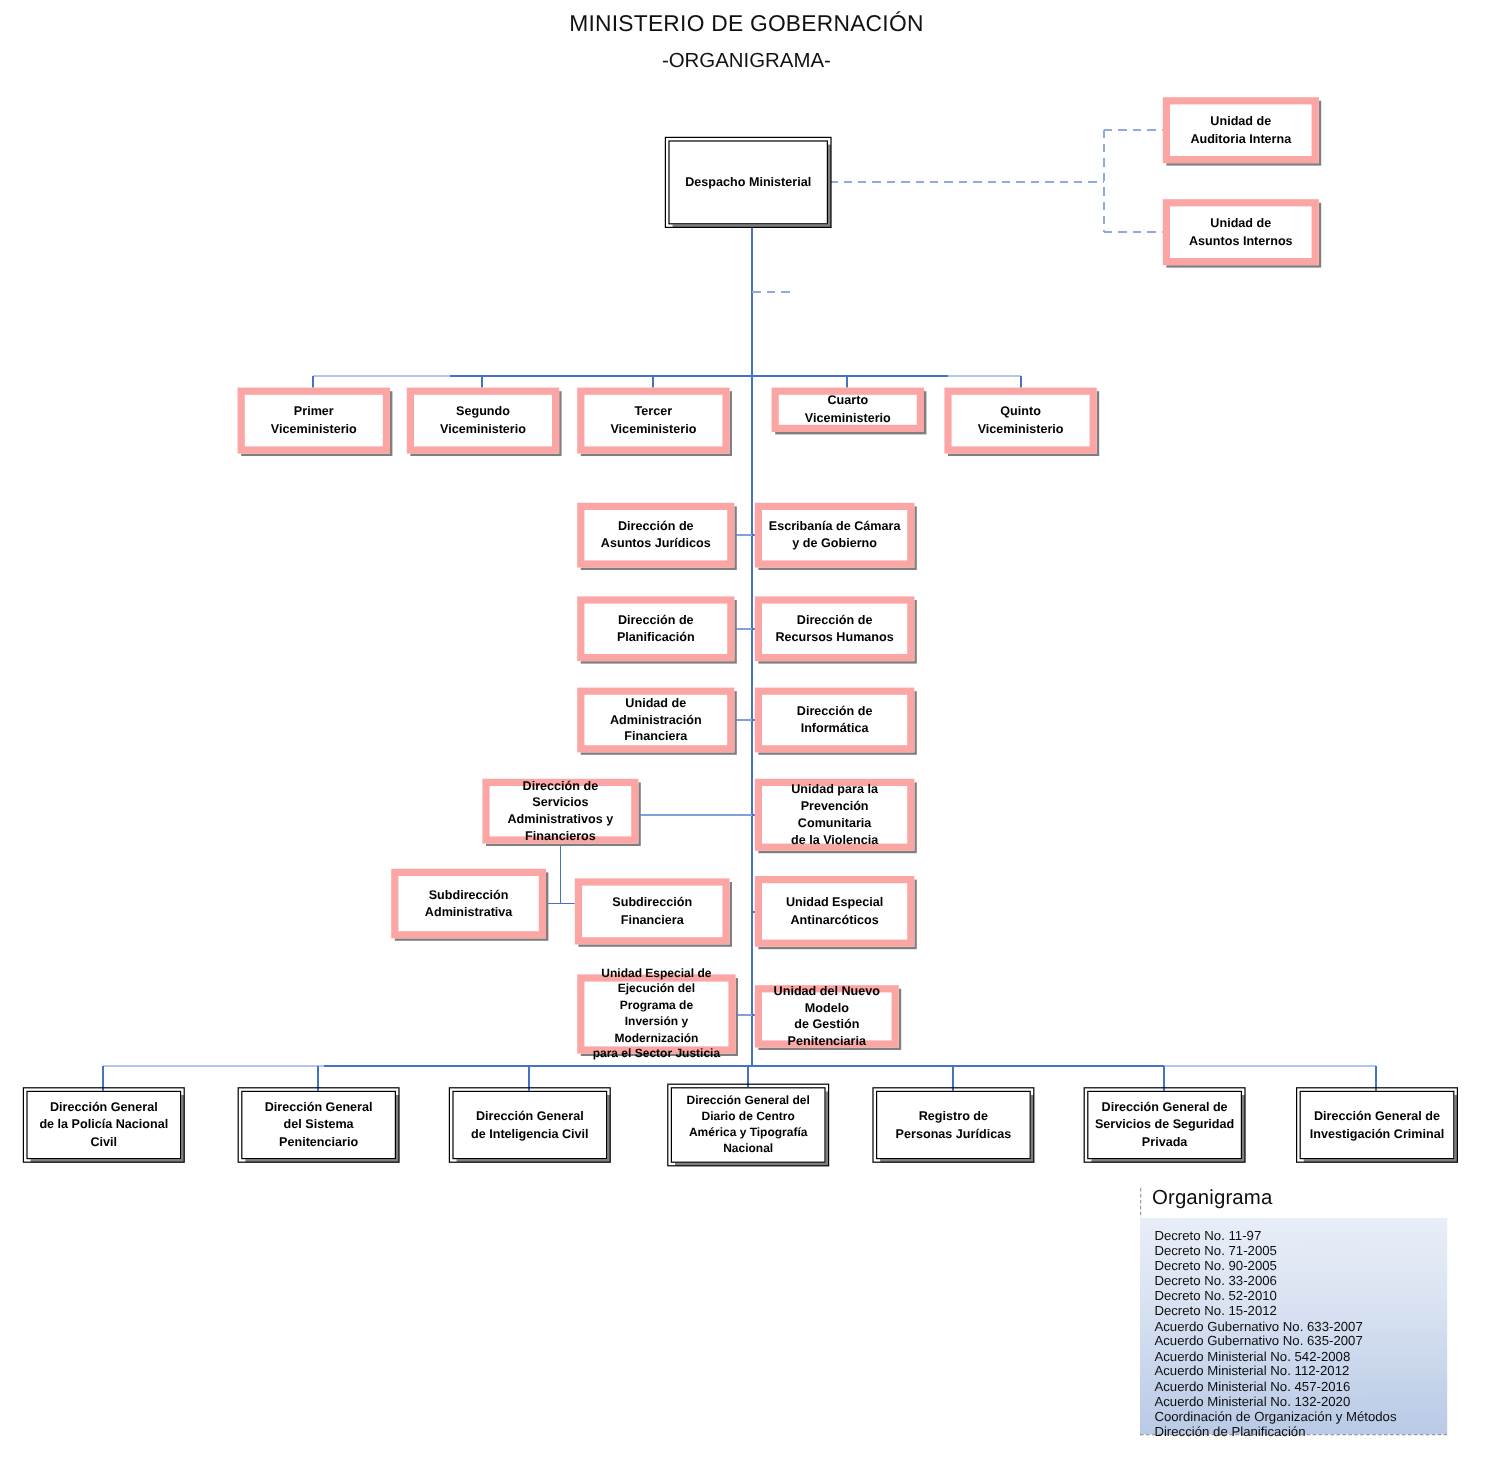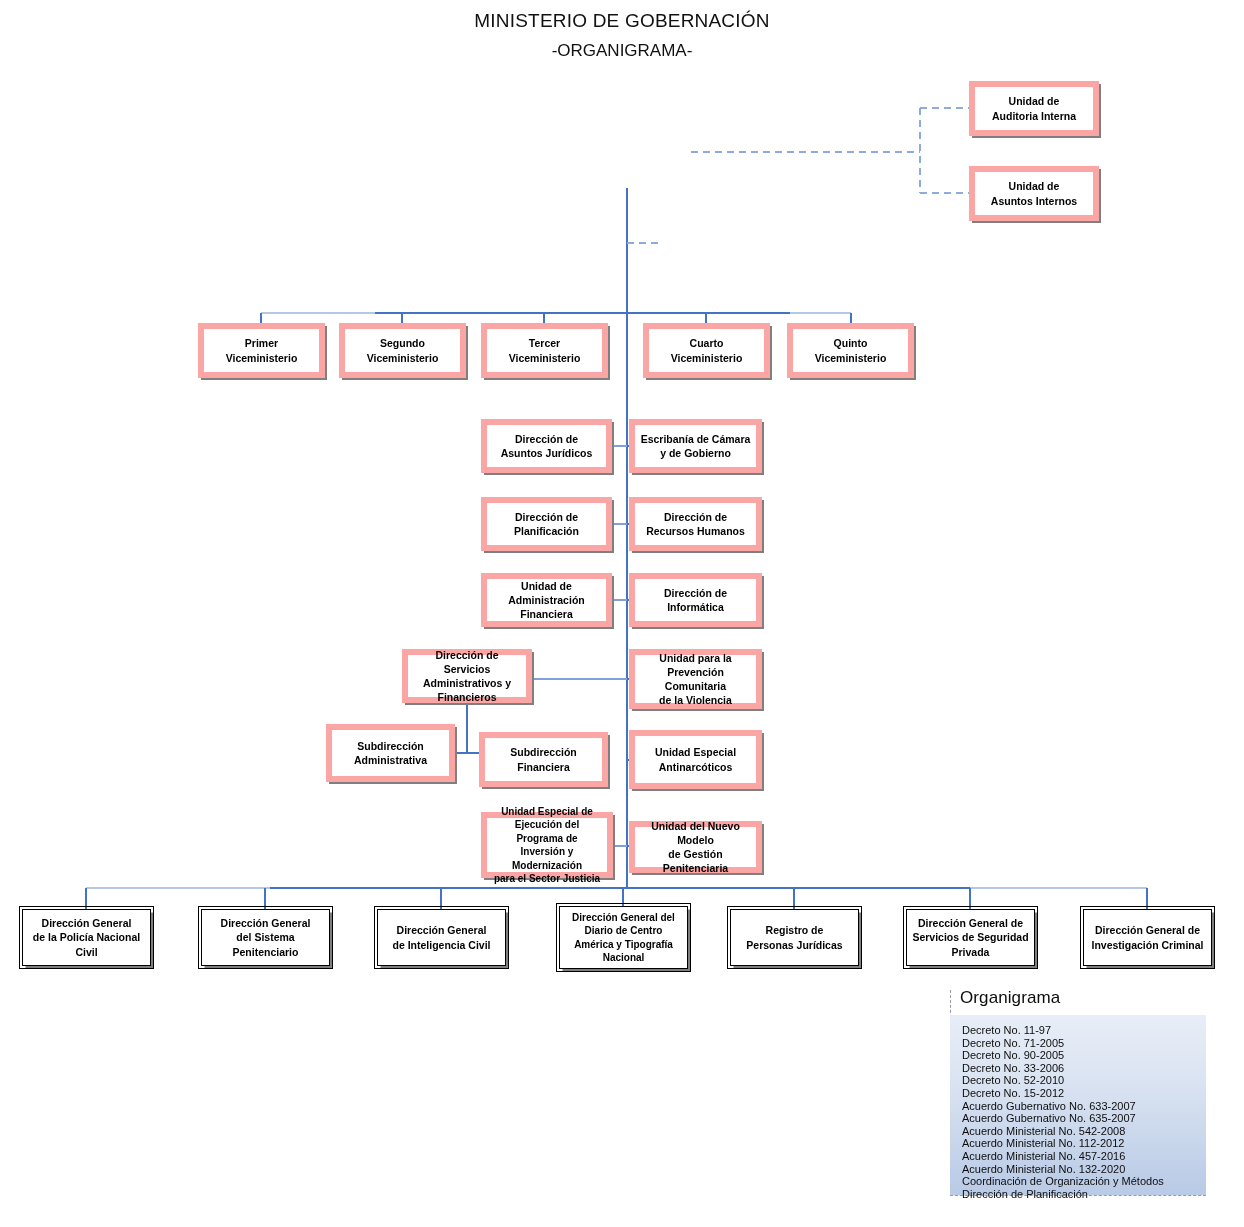--- a/index.html
+++ b/index.html
@@ -189,40 +189,43 @@
 
     <g stroke="#8FAADC" stroke-width="1.8" fill="none" stroke-dasharray="7,5" shape-rendering="crispEdges">
       <line x1="691" y1="152" x2="920" y2="152"></line>
       <line x1="920" y1="108" x2="920" y2="193"></line>
       <line x1="920" y1="108" x2="969" y2="108"></line>
       <line x1="920" y1="193" x2="969" y2="193"></line>
       <line x1="627" y1="243" x2="658" y2="243"></line>
     </g>
   </svg>
 
+  <div class="node dbl" style="left:557px; top:117px; width:133px; height:70px;">
+    <span class="lbl">Despacho Ministerial</span>
+  </div>
 
   <div class="node" style="left:969px; top:81px; width:130px; height:55px;">
     <span class="lbl">Unidad de<br>Auditoria Interna</span>
   </div>
 
   <div class="node" style="left:969px; top:166px; width:130px; height:55px;">
     <span class="lbl">Unidad de<br>Asuntos Internos</span>
   </div>
 
 
   <div class="node" style="left:198px; top:323px; width:127px; height:55px;">
     <span class="lbl">Primer<br>Viceministerio</span>
   </div>
   <div class="node" style="left:339px; top:323px; width:127px; height:55px;">
     <span class="lbl">Segundo<br>Viceministerio</span>
   </div>
   <div class="node" style="left:481px; top:323px; width:127px; height:55px;">
     <span class="lbl">Tercer<br>Viceministerio</span>
   </div>
-  <div class="node" style="left:643px; top:323px; width:127px; height:55px;align-items:center;">
+  <div class="node" style="left:643px; top:323px; width:127px; height:37px;align-items:center;">
     <span class="lbl">Cuarto<br>Viceministerio</span>
   </div>
   <div class="node" style="left:787px; top:323px; width:127px; height:55px;">
     <span class="lbl">Quinto<br>Viceministerio</span>
   </div>
 
   <div class="node" style="left:481px; top:419px; width:131px; height:54px;">
     <span class="lbl">Dirección de<br>Asuntos Jurídicos</span>
   </div>
   <div class="node" style="left:629px; top:419px; width:133px; height:54px;">
@@ -256,21 +259,21 @@
   <div class="node" style="left:479px; top:732px; width:129px; height:55px;">
     <span class="lbl">Subdirección Financiera</span>
   </div>
   <div class="node" style="left:629px; top:730px; width:133px; height:59px;">
     <span class="lbl">Unidad Especial<br>Antinarcóticos</span>
   </div>
 
   <div class="node smallcap" style="left:481px; top:812px; width:132px; height:66px;">
     <span class="lbl">Unidad Especial de<br>Ejecución del Programa de<br>Inversión y Modernización<br>para el Sector Justicia</span>
   </div>
-  <div class="node" style="left:629px; top:821px; width:133px; height:52px;">
+  <div class="node" style="left:629px; top:821px; width:120px; height:52px;">
     <span class="lbl">Unidad del Nuevo Modelo<br>de Gestión Penitenciaria</span>
   </div>
 
   <div class="node dbl" style="left:22px; top:909px; width:129px; height:57px;">
     <span class="lbl">Dirección General<br>de la Policía Nacional<br>Civil</span>
   </div>
   <div class="node dbl" style="left:201px; top:909px; width:129px; height:57px;">
     <span class="lbl">Dirección General<br>del Sistema<br>Penitenciario</span>
   </div>
   <div class="node dbl" style="left:377px; top:909px; width:129px; height:57px;">

